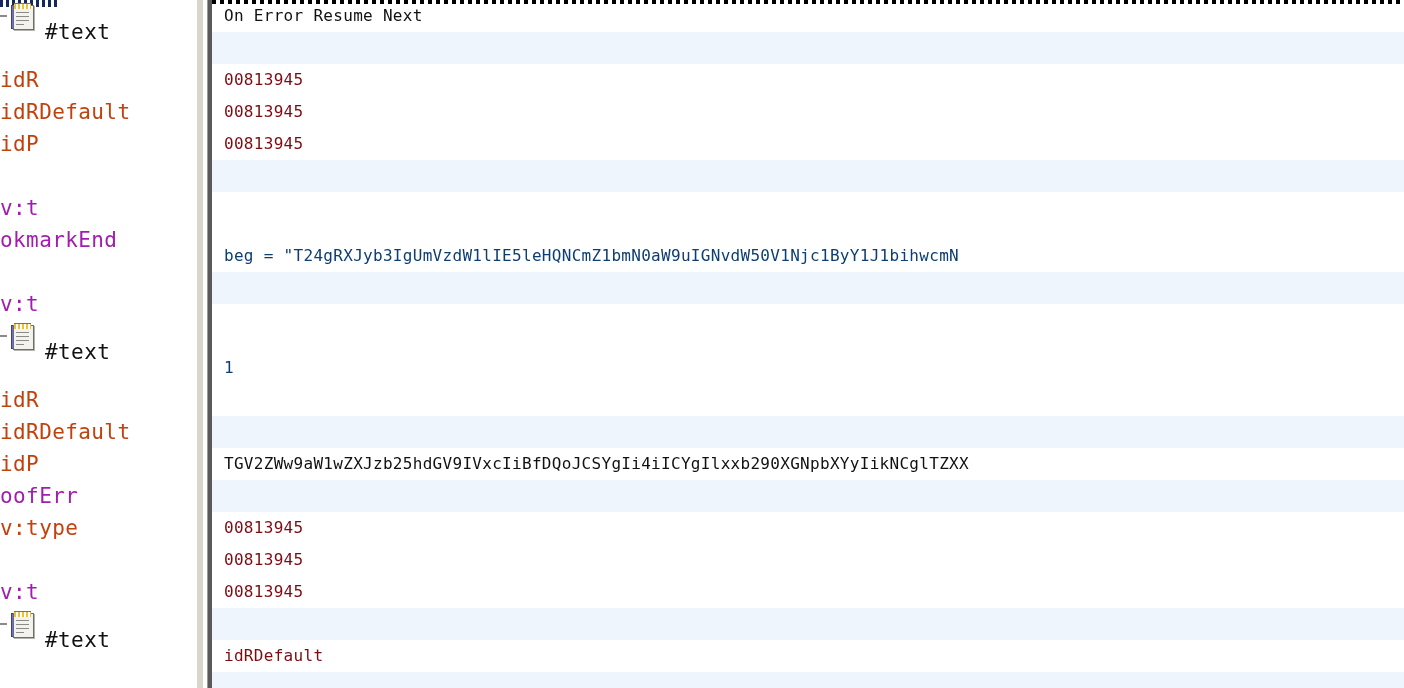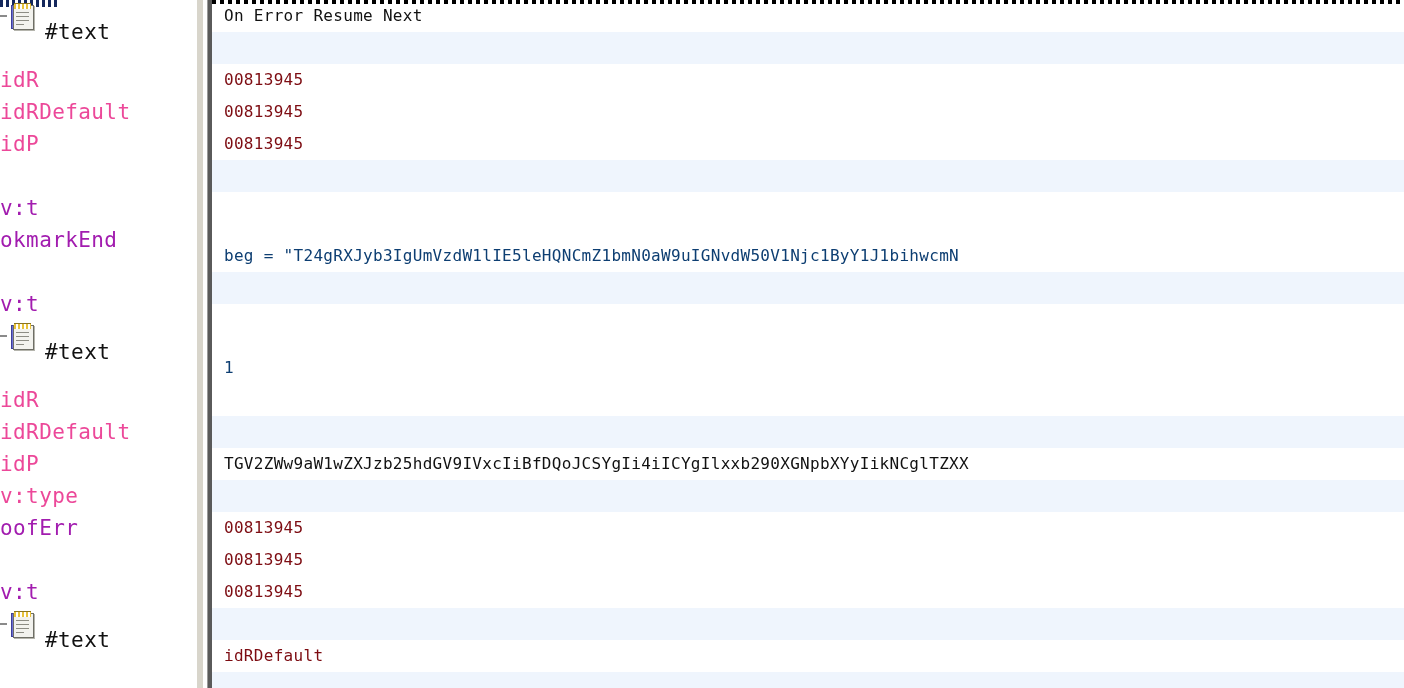--- a/index.html
+++ b/index.html
@@ -43,21 +43,21 @@
     height: 32px;
     line-height: 32px;
     white-space: nowrap;
     font-size: 21px;
     letter-spacing: 0.4px;
   }
   .tree-row .tlabel {
     display: inline-block;
     vertical-align: top;
   }
-  .tree-row.c-red  .tlabel { color: #ec4899; }
+  .tree-row.c-red  .tlabel { color: #c2410c; }
   .tree-row.c-blue .tlabel { color: #a21caf; }
   .tree-row.c-black .tlabel { color: #111111; margin-top: 16px; }
 
   
   .focus-bar {
     position: absolute;
     left: 0;
     top: 0;
     width: 60px;
     height: 7px;
@@ -205,22 +205,22 @@
         <div class="tree-row c-black"><span class="tlabel"></span></div>
         <div class="tree-row c-blue"><span class="tlabel">v:t</span></div>
         <div class="tree-row c-blue"><span class="tlabel">okmarkEnd</span></div>
         <div class="tree-row c-black"><span class="tlabel"></span></div>
         <div class="tree-row c-blue"><span class="tlabel">v:t</span></div>
         <div class="tree-row c-black"><span class="tree-dash"></span><span class="node-ico"><span class="spine"></span><span class="pg"></span><span class="rings"></span><span class="ln ln1"></span><span class="ln ln2"></span><span class="ln ln3"></span><span class="ln ln4"></span></span><span class="tlabel">#text</span></div>
         <div class="tree-row c-black"><span class="tlabel"></span></div>
         <div class="tree-row c-red"><span class="tlabel">idR</span></div>
         <div class="tree-row c-red"><span class="tlabel">idRDefault</span></div>
         <div class="tree-row c-red"><span class="tlabel">idP</span></div>
+        <div class="tree-row c-blue"><span class="tlabel">oofErr</span></div>
         <div class="tree-row c-red"><span class="tlabel">v:type</span></div>
-        <div class="tree-row c-blue"><span class="tlabel">oofErr</span></div>
         <div class="tree-row c-black"><span class="tlabel"></span></div>
         <div class="tree-row c-blue"><span class="tlabel">v:t</span></div>
         <div class="tree-row c-black"><span class="tree-dash"></span><span class="node-ico"><span class="spine"></span><span class="pg"></span><span class="rings"></span><span class="ln ln1"></span><span class="ln ln2"></span><span class="ln ln3"></span><span class="ln ln4"></span></span><span class="tlabel">#text</span></div>
       </div>
   </div>
 
   <div class="splitter">
     <div class="trackA"></div>
     <div class="trackB"></div>
     <div class="barEdge"></div>

